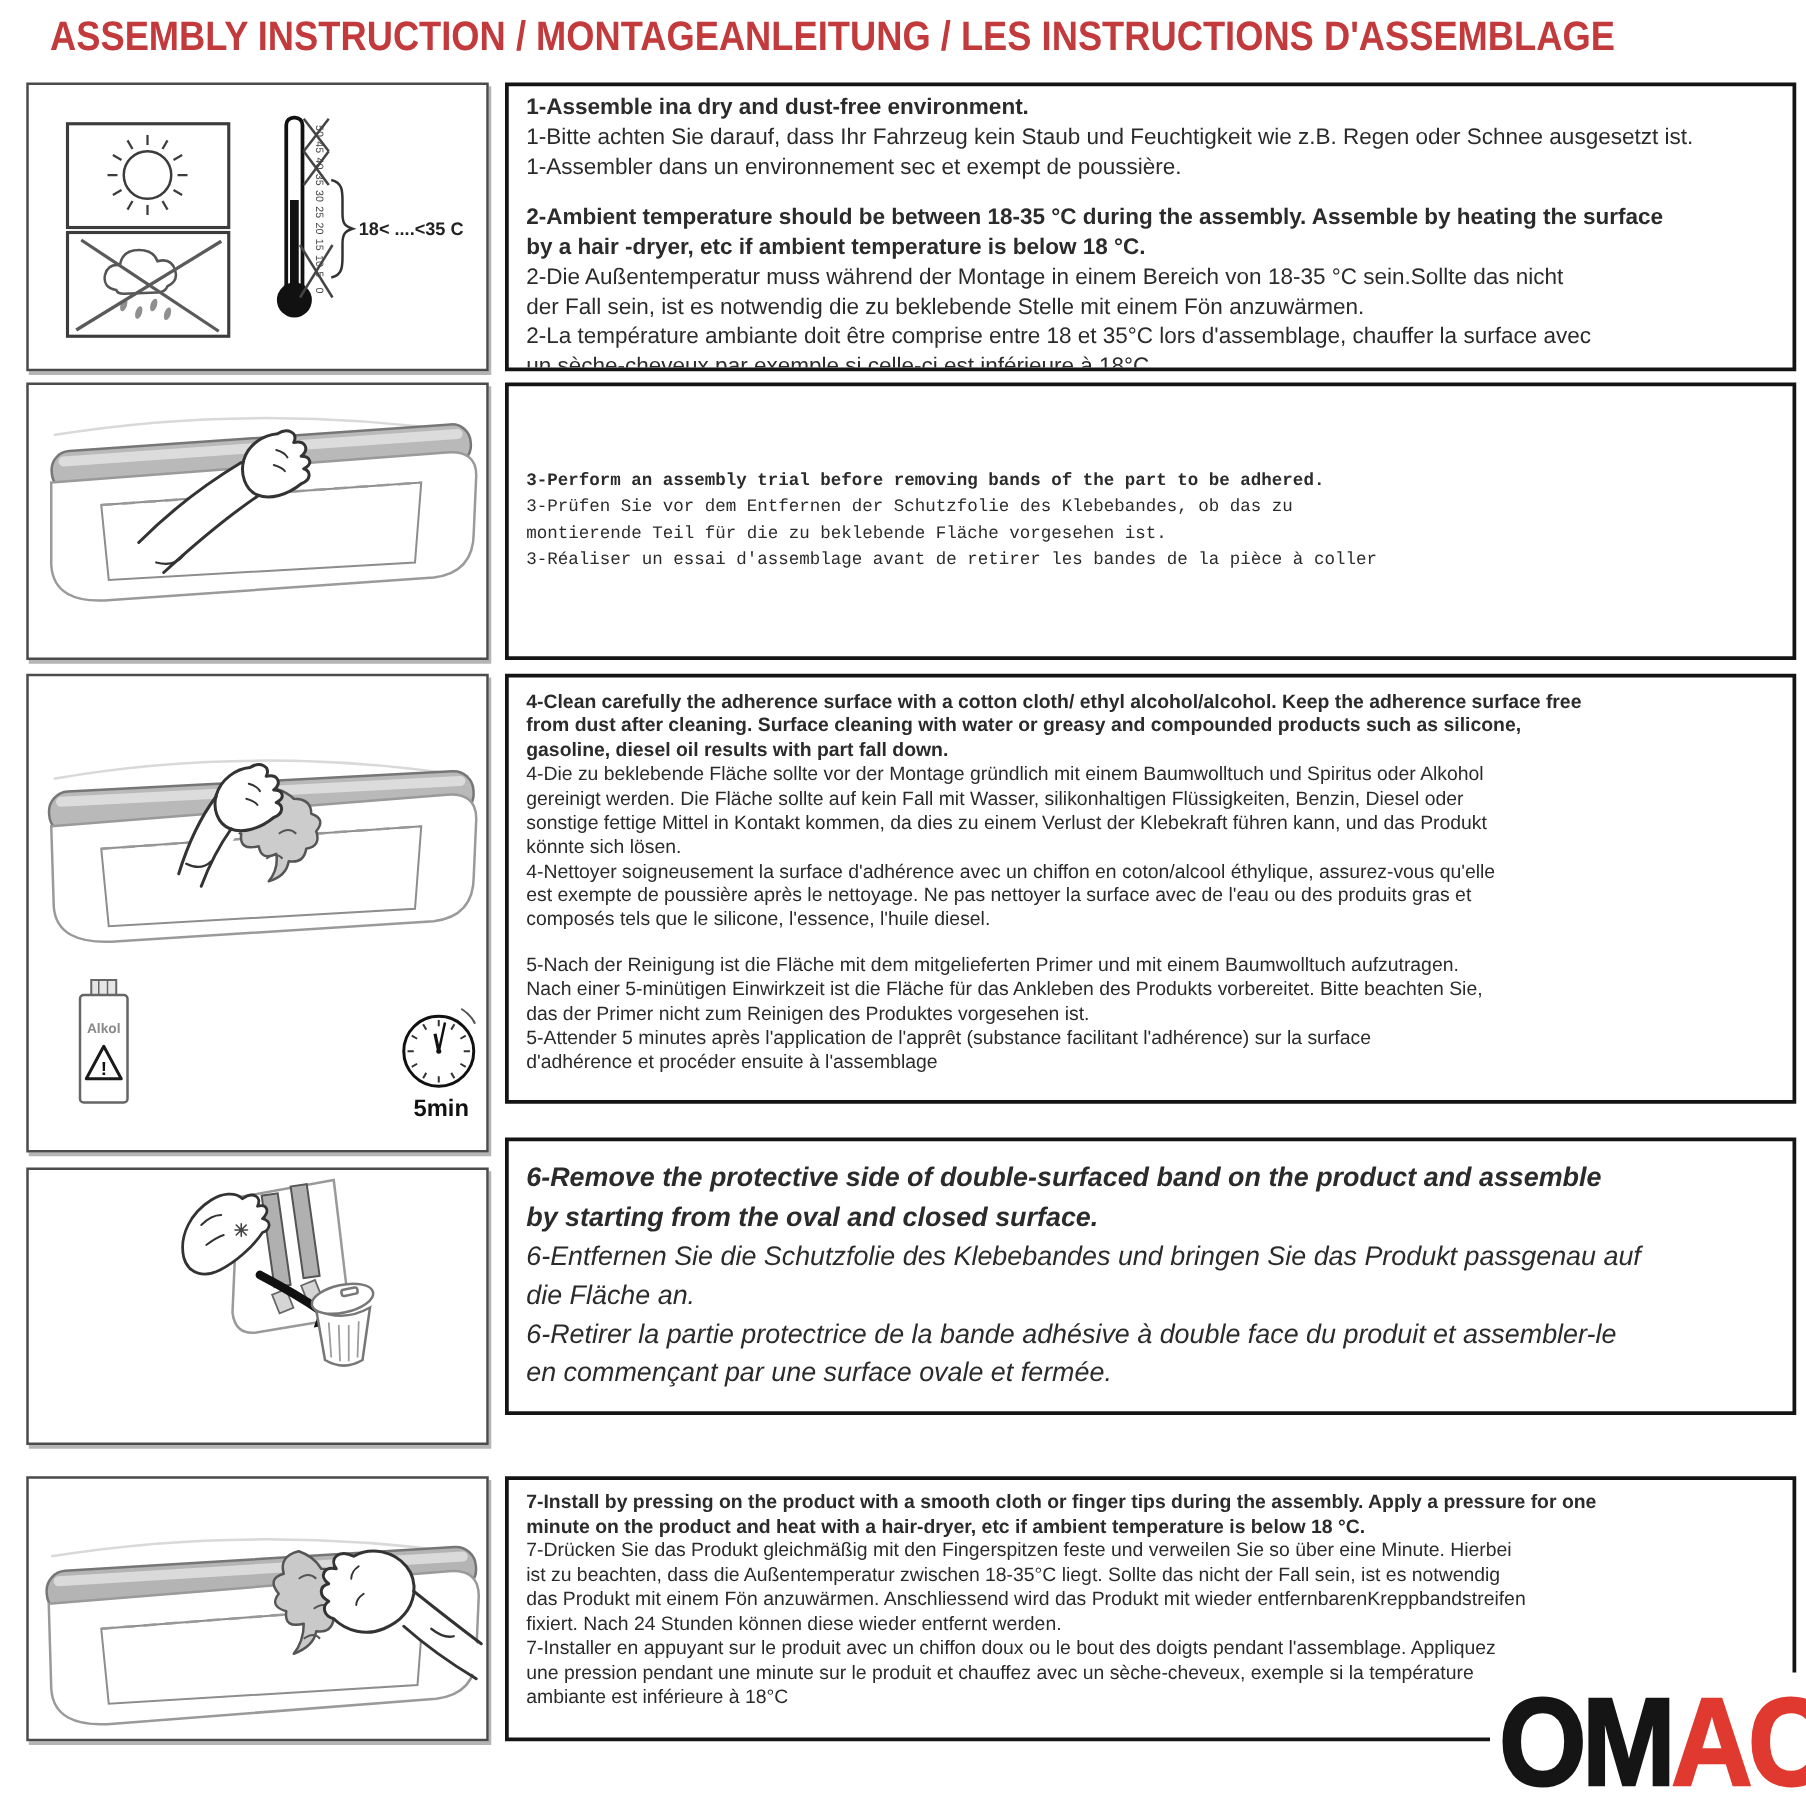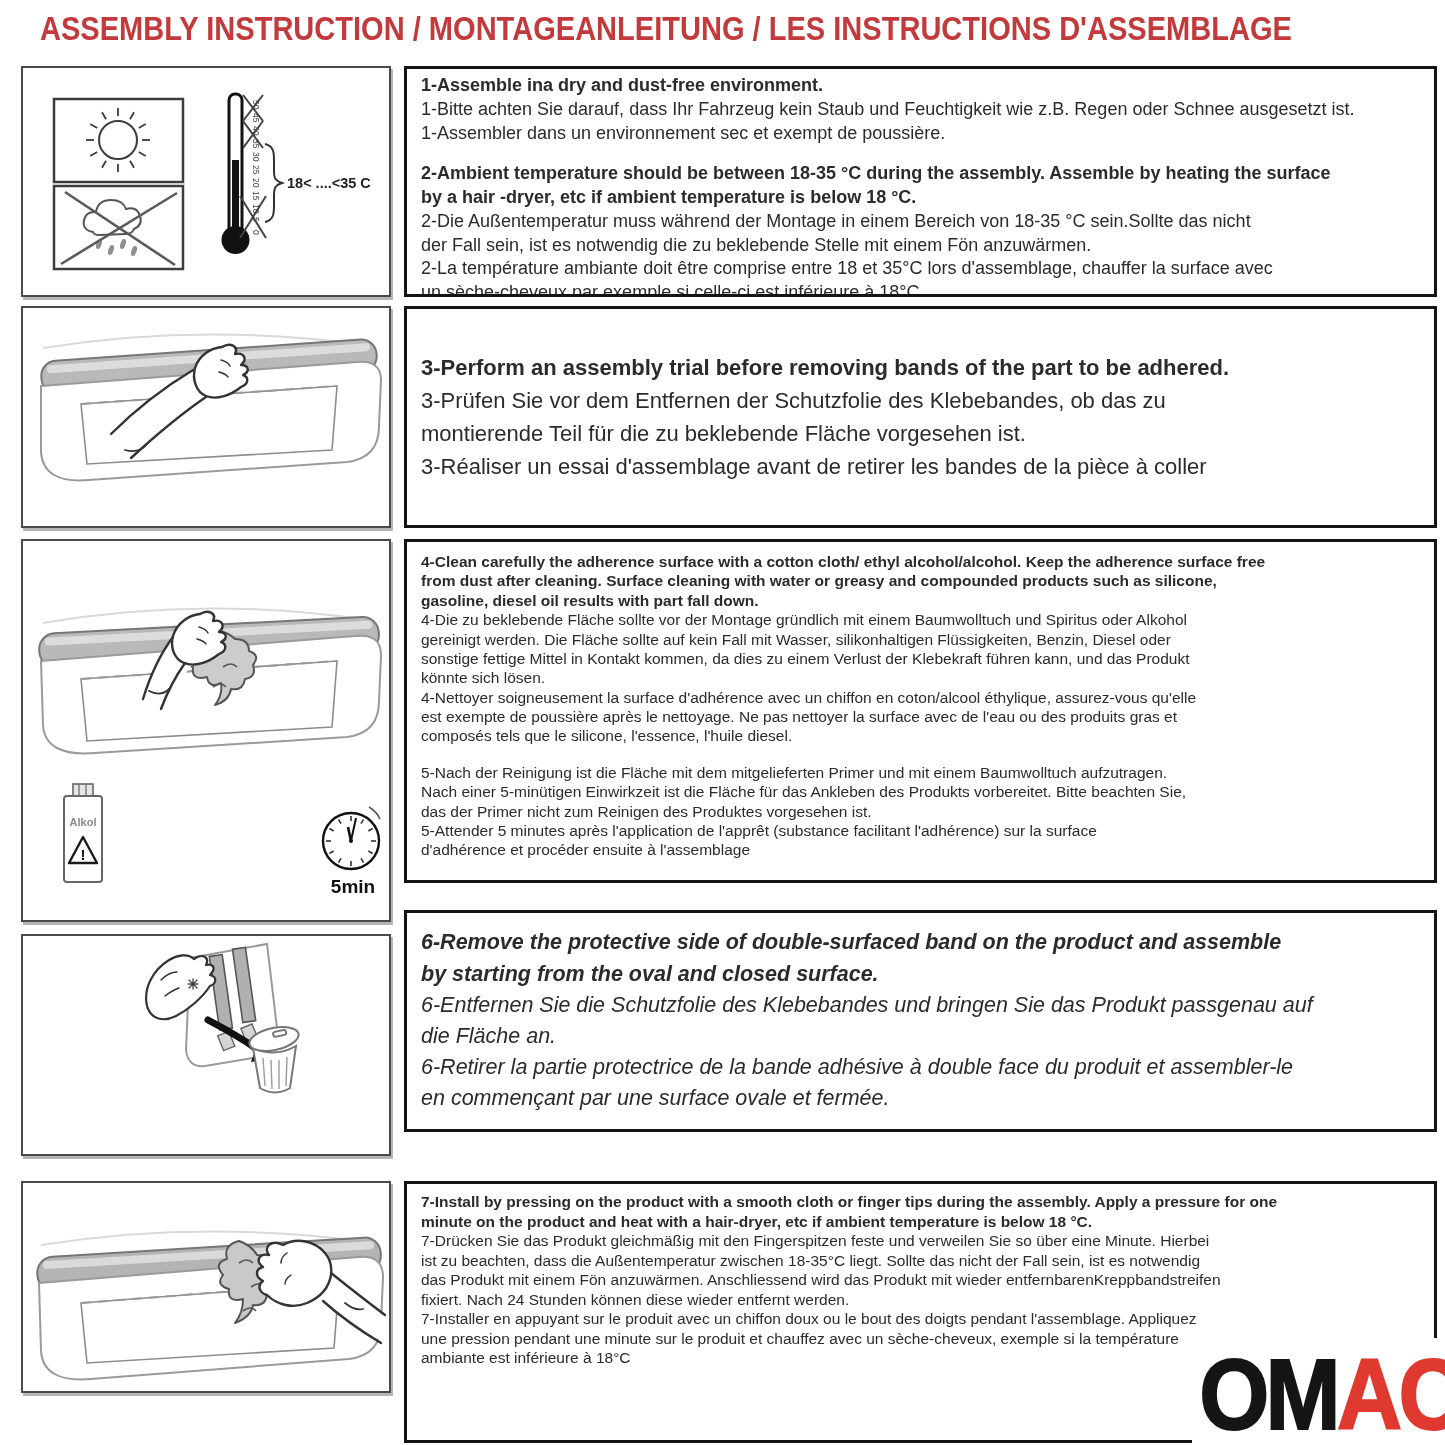--- a/index.html
+++ b/index.html
@@ -18,21 +18,21 @@
   }
   .txt{
     position:absolute;left:404px;width:1033px;box-sizing:border-box;
     border:3px solid #141414;background:#fff;padding:5px 14px;overflow:hidden;
   }
   .txt.center{display:flex;flex-direction:column;justify-content:center;}
   .block + .block{margin-top:17px;}
   p{margin:0;white-space:pre-line;}
   .en{font-weight:bold;}
   .r1 p{font-size:18px;line-height:1.32;}
-  .r2 p{font-size:22px;line-height:1.5;}
+  .r2 p{font-size:14px;line-height:1.5;font-family:Liberation Mono, monospace;}
   .r3 p{font-size:15.5px;line-height:1.25;}
   .r3{padding-top:10px;}
   .r4 p{font-size:21.5px;line-height:1.45;}
   .r5 p{font-size:15.5px;line-height:1.26;}
   .r5{padding-top:8px;}
   svg{display:block;}
   .logo{
     position:absolute;left:1192px;top:1338px;font-weight:bold;font-size:100px;
     line-height:1;letter-spacing:-4px;transform:scaleX(0.9);transform-origin:left top;
     background:#fff;padding:6px 8px 2px 8px;
@@ -291,21 +291,21 @@
       <path d="M298,118 C316,132 338,146 356,158 L362,136 C344,122 326,104 308,90 Q296,102 298,118 Z" stroke="none"></path>
       <path d="M300,70 C290,58 272,54 258,62 C246,56 238,64 244,72 C234,70 230,78 238,84 C230,86 230,94 238,98 C232,102 234,110 242,112 C252,122 268,126 282,120 C296,114 304,104 306,92 C307,84 305,76 300,70 Z"></path>
       <path d="M298,118 C316,134 336,148 356,160" fill="none"></path>
       <path d="M306,90 C326,106 344,120 360,132" fill="none"></path>
       <path d="M320,120 q10,8 18,6" fill="none" stroke-width="1.8"></path>
       <path d="M262,70 q-6,4 -6,10 M266,92 q-6,4 -6,9" fill="none" stroke-width="1.5"></path>
     </g>
   </svg>
 </div>
 
-<div class="txt r5" style="top:1181px;height:262px;">
+<div class="txt r5" style="top:1181px;height:212px;">
   <div class="block">
     <p class="en">7-Install by pressing on the product with a smooth cloth or finger tips during the assembly. Apply a pressure for one
 minute on the product and heat with a hair-dryer, etc if ambient temperature is below 18 °C.</p>
     <p class="tr">7-Drücken Sie das Produkt gleichmäßig mit den Fingerspitzen feste und verweilen Sie so über eine Minute. Hierbei
 ist zu beachten, dass die Außentemperatur zwischen 18-35°C liegt. Sollte das nicht der Fall sein, ist es notwendig
 das Produkt mit einem Fön anzuwärmen. Anschliessend wird das Produkt mit wieder entfernbarenKreppbandstreifen
 fixiert. Nach 24 Stunden können diese wieder entfernt werden.</p>
     <p class="tr">7-Installer en appuyant sur le produit avec un chiffon doux ou le bout des doigts pendant l'assemblage. Appliquez
 une pression pendant une minute sur le produit et chauffez avec un sèche-cheveux, exemple si la température
 ambiante est inférieure à 18°C</p>

